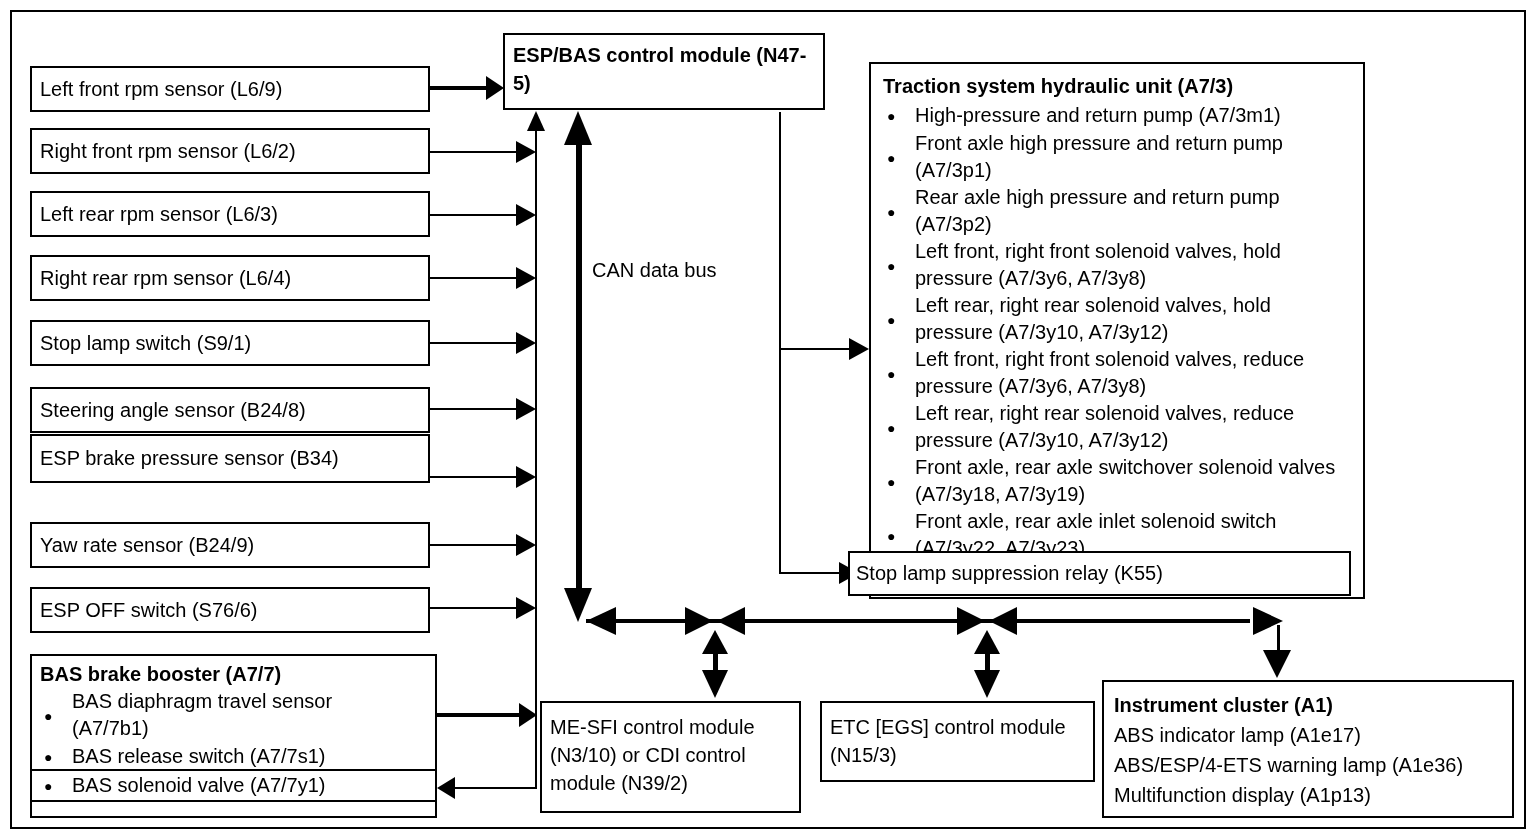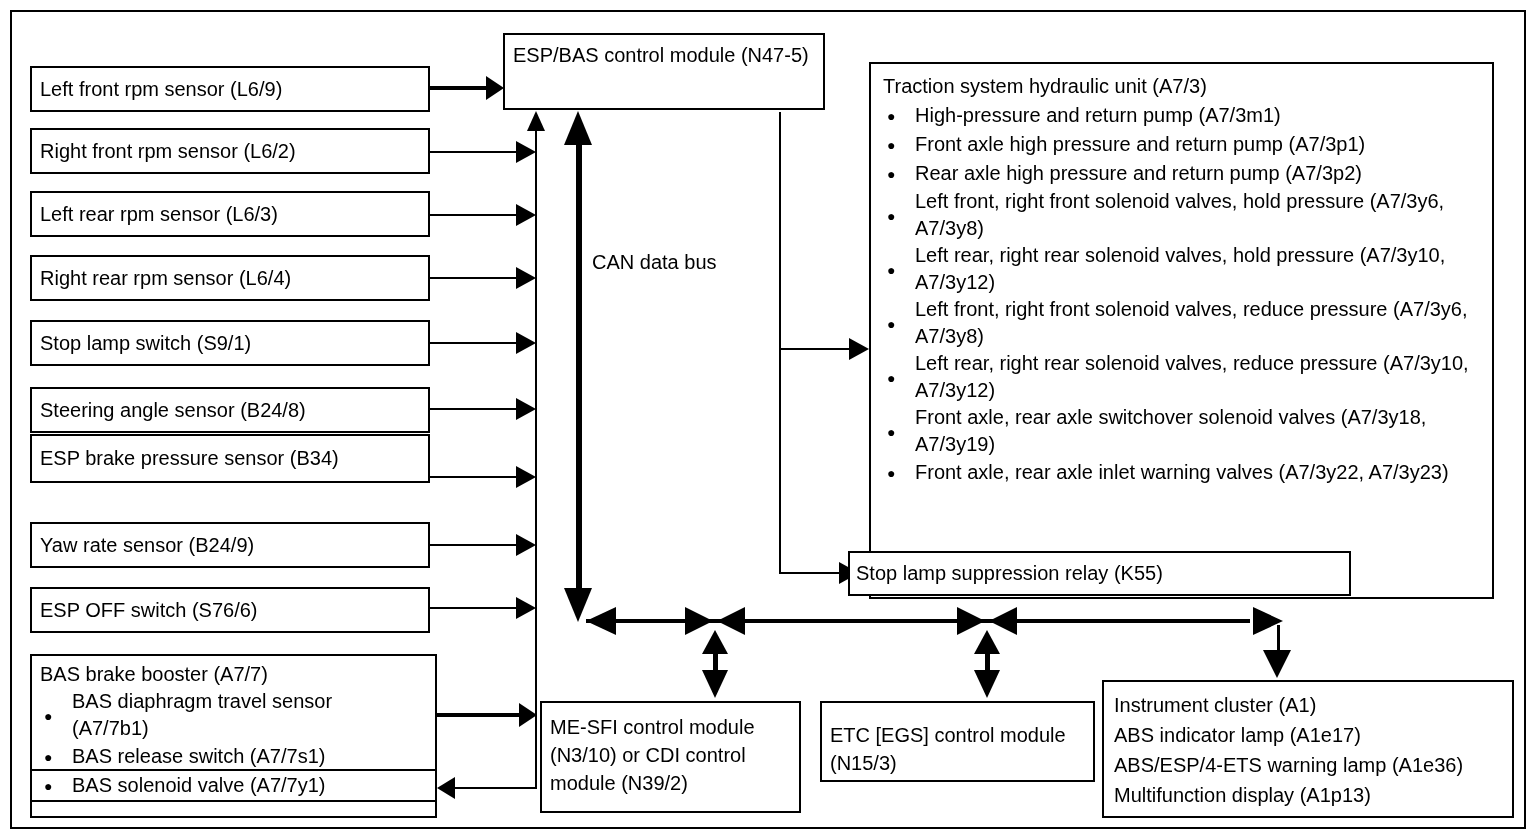--- a/index.html
+++ b/index.html
@@ -1,21 +1,21 @@
 <!DOCTYPE html>
 <html><head>
 <meta charset="utf-8">
 <style>
   html,body{margin:0;padding:0;background:#fff;}
   #stage{position:relative;width:1536px;height:838px;background:#ffffff;
          font-family:"Liberation Sans","DejaVu Sans",sans-serif;color:#000;overflow:hidden;}
   .frame{position:absolute;left:10px;top:10px;width:1516px;height:819px;border:2px solid #000;box-sizing:border-box;}
   .box{position:absolute;border:2px solid #000;box-sizing:border-box;background:#fff;font-size:20px;line-height:27px;}
   .sbox{left:30px;width:400px;height:46px;display:flex;align-items:center;padding-left:8px;}
-  .bold{font-weight:normal;}
+  .bold{font-weight:bold;}
   .ln{position:absolute;background:#000;}
   .ah{position:absolute;width:0;height:0;}
   
   .ah-r{border-top:11px solid transparent;border-bottom:11px solid transparent;border-left:20px solid #000;}
   
   .ah-rm{border-top:12px solid transparent;border-bottom:12px solid transparent;border-left:18px solid #000;}
   
   .ah-l{border-top:11px solid transparent;border-bottom:11px solid transparent;border-right:18px solid #000;}
   
   .ah-u{border-left:9px solid transparent;border-right:9px solid transparent;border-bottom:20px solid #000;}
@@ -25,21 +25,21 @@
   
   .ah-BL{border-top:14px solid transparent;border-bottom:14px solid transparent;border-right:30px solid #000;}
   .ah-BR{border-top:14px solid transparent;border-bottom:14px solid transparent;border-left:30px solid #000;}
   .ah-jr{border-top:14px solid transparent;border-bottom:14px solid transparent;border-left:28px solid #000;}
   .ah-jl{border-top:14px solid transparent;border-bottom:14px solid transparent;border-right:28px solid #000;}
   .ah-ju{border-left:13px solid transparent;border-right:13px solid transparent;border-bottom:24px solid #000;}
   .ah-jd{border-left:13px solid transparent;border-right:13px solid transparent;border-top:28px solid #000;}
   .li{display:flex;align-items:center;}
   .dot{flex:0 0 28px;text-align:left;padding-left:4px;}
   .dot::before{content:"\25CF";font-size:14px;line-height:27px;}
-  .lbl{position:absolute;font-size:20px;white-space:nowrap;}
+  .lbl{position:absolute;font-size:20px;white-space:nowrap;margin-top:8px;}
 </style>
 </head>
 <body>
 
 <div id="stage">
   <div class="frame"></div>
 
   <div class="box sbox" style="top:66px">
       <span>Left front rpm sensor (L6/9)</span>
     </div>
@@ -121,21 +121,21 @@
   <div class="ln" style="left:576px;top:145px;width:6px;height:446px"></div>
   <div class="ah ah-D" style="left:564px;top:588px"></div>
   <div class="lbl" style="left:592px;top:251px">CAN data bus</div>
 
   <div class="ln" style="left:779px;top:112px;width:2px;height:462px"></div>
   <div class="ln" style="left:779px;top:348px;width:72px;height:2px"></div>
   <div class="ah ah-r" style="left:849px;top:338px"></div>
   <div class="ln" style="left:779px;top:572px;width:62px;height:2px"></div>
   <div class="ah ah-r" style="left:839px;top:562px"></div>
 
-  <div class="box" style="left:869px;top:62px;width:625px;height:537px;padding:8px 12px 0 12px;">
+  <div class="box" style="left:869px;top:62px;width:496px;height:537px;padding:8px 12px 0 12px;">
     <div class="bold" style="line-height:29px">Traction system hydraulic unit (A7/3)</div>
     <div class="li">
         <span class="dot"></span>
         <span>High-pressure and return pump (A7/3m1)</span>
       </div>
     <div class="li">
         <span class="dot"></span>
         <span>Front axle high pressure and return pump (A7/3p1)</span>
       </div>
     <div class="li">
@@ -157,21 +157,21 @@
     <div class="li">
         <span class="dot"></span>
         <span>Left rear, right rear solenoid valves, reduce pressure (A7/3y10, A7/3y12)</span>
       </div>
     <div class="li">
         <span class="dot"></span>
         <span>Front axle, rear axle switchover solenoid valves (A7/3y18, A7/3y19)</span>
       </div>
     <div class="li">
         <span class="dot"></span>
-        <span>Front axle, rear axle inlet warning valves (A7/3y22, A7/3y23)</span>
+        <span>Front axle, rear axle inlet solenoid switch (A7/3y22, A7/3y23)</span>
       </div>
   </div>
 
   <div class="box" style="left:848px;top:551px;width:503px;height:45px;display:flex;align-items:center;padding-left:6px;z-index:2">
     <span>Stop lamp suppression relay (K55)</span>
   </div>
 
   <div class="ln" style="left:586px;top:619px;width:664px;height:4px"></div>
   <div class="ah ah-BL" style="left:586px;top:607px"></div>
   <div class="ah ah-BR" style="left:1253px;top:607px"></div>
@@ -187,21 +187,21 @@
   <div class="ah ah-ju" style="left:974px;top:630px"></div>
   <div class="ln" style="left:985px;top:652px;width:5px;height:18px"></div>
   <div class="ah ah-jd" style="left:974px;top:670px"></div>
 
   <div class="ln" style="left:1277px;top:625px;width:3px;height:26px"></div>
   <div class="ah ah-jd" style="left:1263px;top:650px;border-left-width:14px;border-right-width:14px"></div>
 
   <div class="box" style="left:540px;top:701px;width:261px;height:112px;padding:10px 8px;line-height:28px">
     <span>ME-SFI control module (N3/10) or CDI control module (N39/2)</span>
   </div>
-  <div class="box" style="left:820px;top:701px;width:275px;height:81px;padding:18px 8px;line-height:28px">
+  <div class="box" style="left:820px;top:701px;width:275px;height:81px;padding:10px 8px;line-height:28px">
     <span>ETC [EGS] control module (N15/3)</span>
   </div>
   <div class="box" style="left:1102px;top:680px;width:412px;height:138px;padding:8px 10px;line-height:30px">
     <div class="bold">Instrument cluster (A1)</div>
     <div>ABS indicator lamp (A1e17)</div>
     <div>ABS/ESP/4-ETS warning lamp (A1e36)</div>
     <div>Multifunction display (A1p13)</div>
   </div>
 </div>
 

